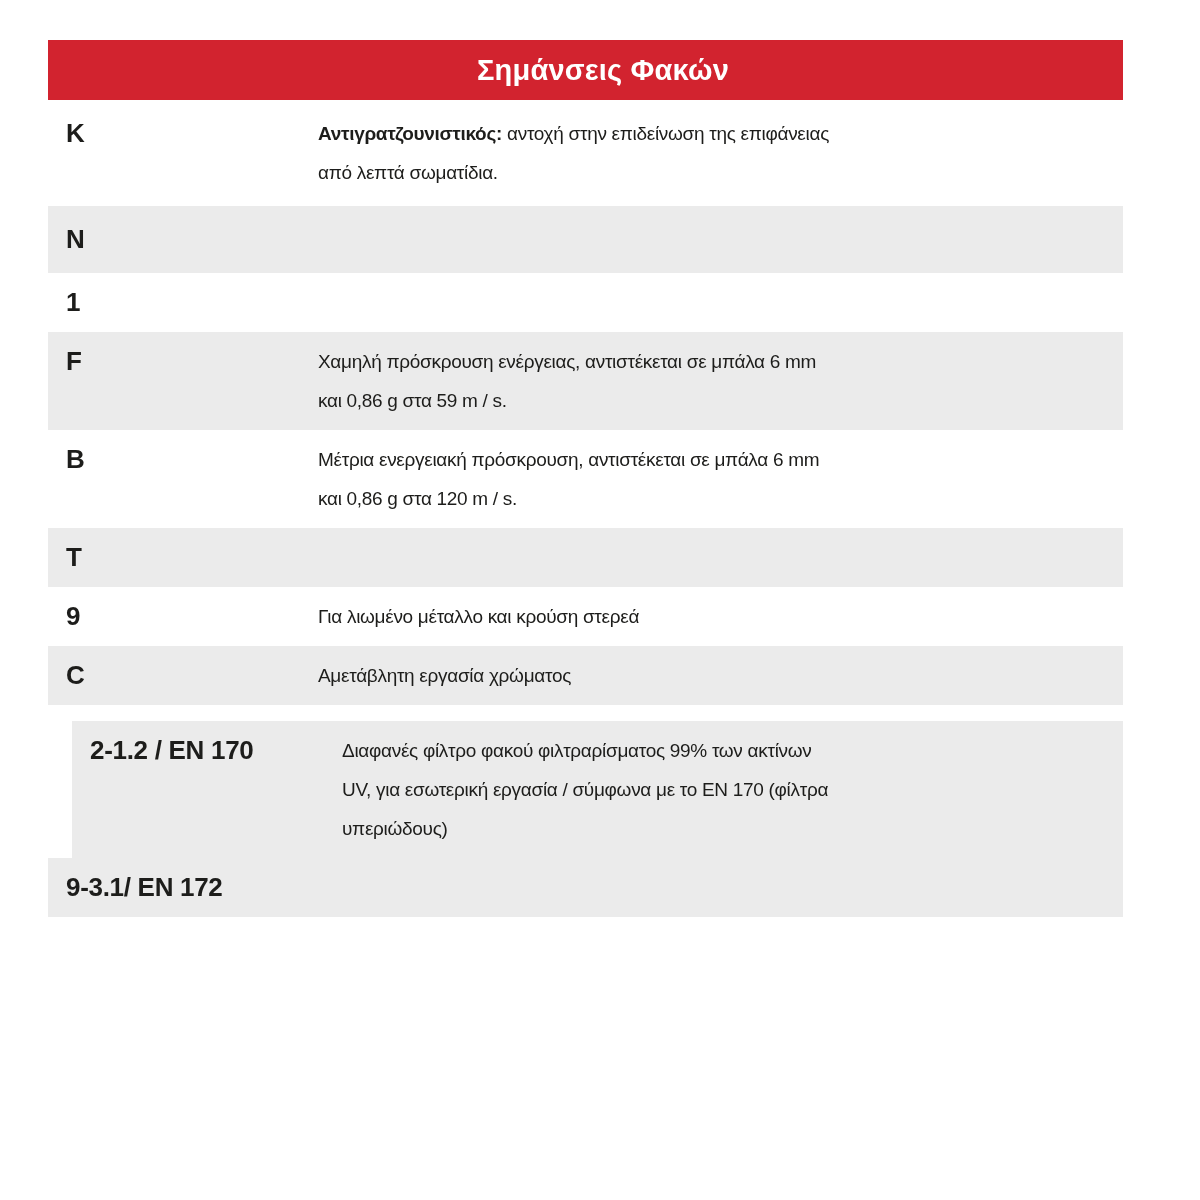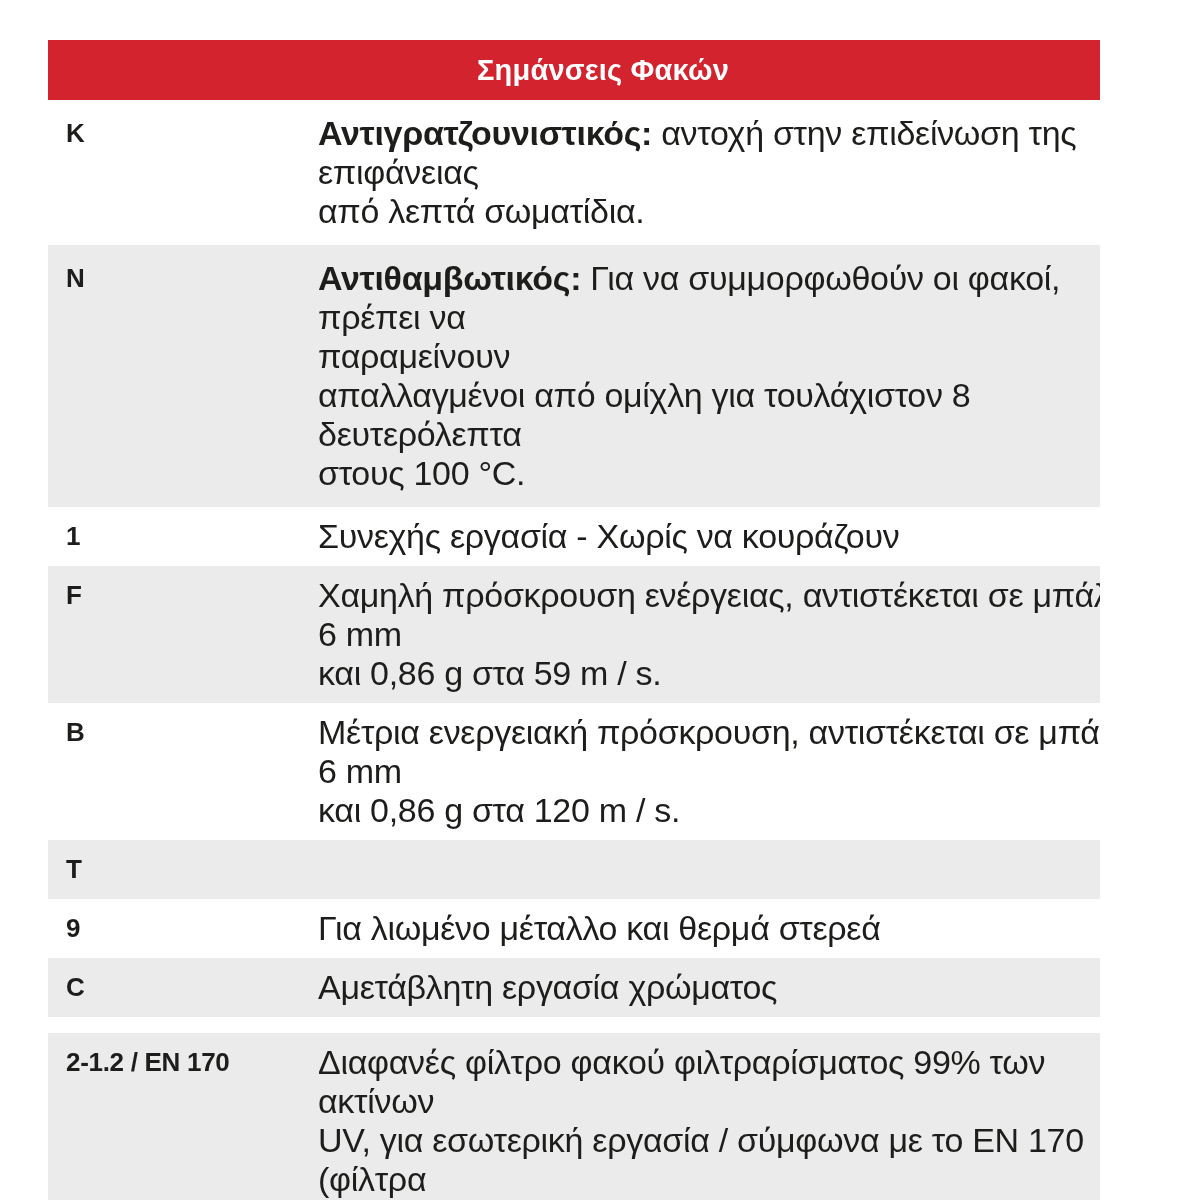--- a/index.html
+++ b/index.html
@@ -10,20 +10,21 @@
     background: #ffffff;
     font-family: "Liberation Sans", sans-serif;
     color: #1d1d1b;
   }
   .page {
     position: relative;
     width: 1100px;
     height: 1200px;
     background: #ffffff;
     overflow: hidden;
+    padding-left: 23px;
   }
   .table {
     position: absolute;
     left: 48px;
     top: 40px;
     width: 1110px;
   }
   .table-header {
     background: var(--header-bg, #d2232f);
     height: 60px;
@@ -41,39 +42,40 @@
     display: flex;
     align-items: flex-start;
     padding: 10px 0;
     box-sizing: border-box;
   }
   .row.gray {
     background: var(--row-alt-bg, #ebebeb);
   }
   .row.gap-top {
     margin-top: 16px;
+    margin-left: 24px;
   }
   .row.pad-lg {
     padding: 14px 0;
   }
   .code {
     width: 270px;
     min-width: 270px;
     box-sizing: border-box;
     padding-left: 18px;
     font-weight: bold;
     font-size: 26px;
     line-height: 39px;
     letter-spacing: -0.3px;
   }
   .desc {
     flex: 1;
     box-sizing: border-box;
     padding-right: 14px;
-    font-size: 34px;
+    font-size: 19px;
     line-height: 39px;
     letter-spacing: -0.3px;
     white-space: pre-line;
   }
   .lead {
     font-weight: bold;
   }
 </style>
 </head>
 <body style="color: rgb(29, 29, 27);">
@@ -86,50 +88,45 @@
     </div>
 
     <div class="row pad-lg">
       <div class="code">K</div>
       <div class="desc"><span class="lead">Αντιγρατζουνιστικός:</span><span> αντοχή στην επιδείνωση της επιφάνειας
 από λεπτά σωματίδια.</span></div>
     </div>
 
     <div class="row gray pad-lg">
       <div class="code">N</div>
-      <div class="desc"><span class="lead">Αντιθαμβωτικός:</span><span> Για να συμμορφωθούν οι φακοί, πρέπει να
-παραμείνουν
-απαλλαγμένοι από ομίχλη για τουλάχιστον 8 δευτερόλεπτα
-στους 100 °C.</span></div>
     </div>
 
     <div class="row">
       <div class="code">1</div>
-      <div class="desc"><span class="lead"></span><span>Συνεχής εργασία - Χωρίς να κουράζουν</span></div>
     </div>
 
     <div class="row gray">
       <div class="code">F</div>
       <div class="desc"><span class="lead"></span><span>Χαμηλή πρόσκρουση ενέργειας, αντιστέκεται σε μπάλα 6 mm
 και 0,86 g στα 59 m / s.</span></div>
     </div>
 
     <div class="row">
       <div class="code">B</div>
       <div class="desc"><span class="lead"></span><span>Μέτρια ενεργειακή πρόσκρουση, αντιστέκεται σε μπάλα 6 mm
 και 0,86 g στα 120 m / s.</span></div>
     </div>
 
     <div class="row gray">
       <div class="code">T</div>
     </div>
 
     <div class="row">
       <div class="code">9</div>
-      <div class="desc"><span class="lead"></span><span>Για λιωμένο μέταλλο και θερμά στερεά</span></div>
+      <div class="desc"><span class="lead"></span><span>Για λιωμένο μέταλλο και κρούση στερεά</span></div>
     </div>
 
     <div class="row gray">
       <div class="code">C</div>
       <div class="desc"><span class="lead"></span><span>Αμετάβλητη εργασία χρώματος</span></div>
     </div>
 
     <div class="row gray gap-top">
       <div class="code">2-1.2 / EN 170</div>
       <div class="desc"><span class="lead"></span><span>Διαφανές φίλτρο φακού φιλτραρίσματος 99% των ακτίνων

